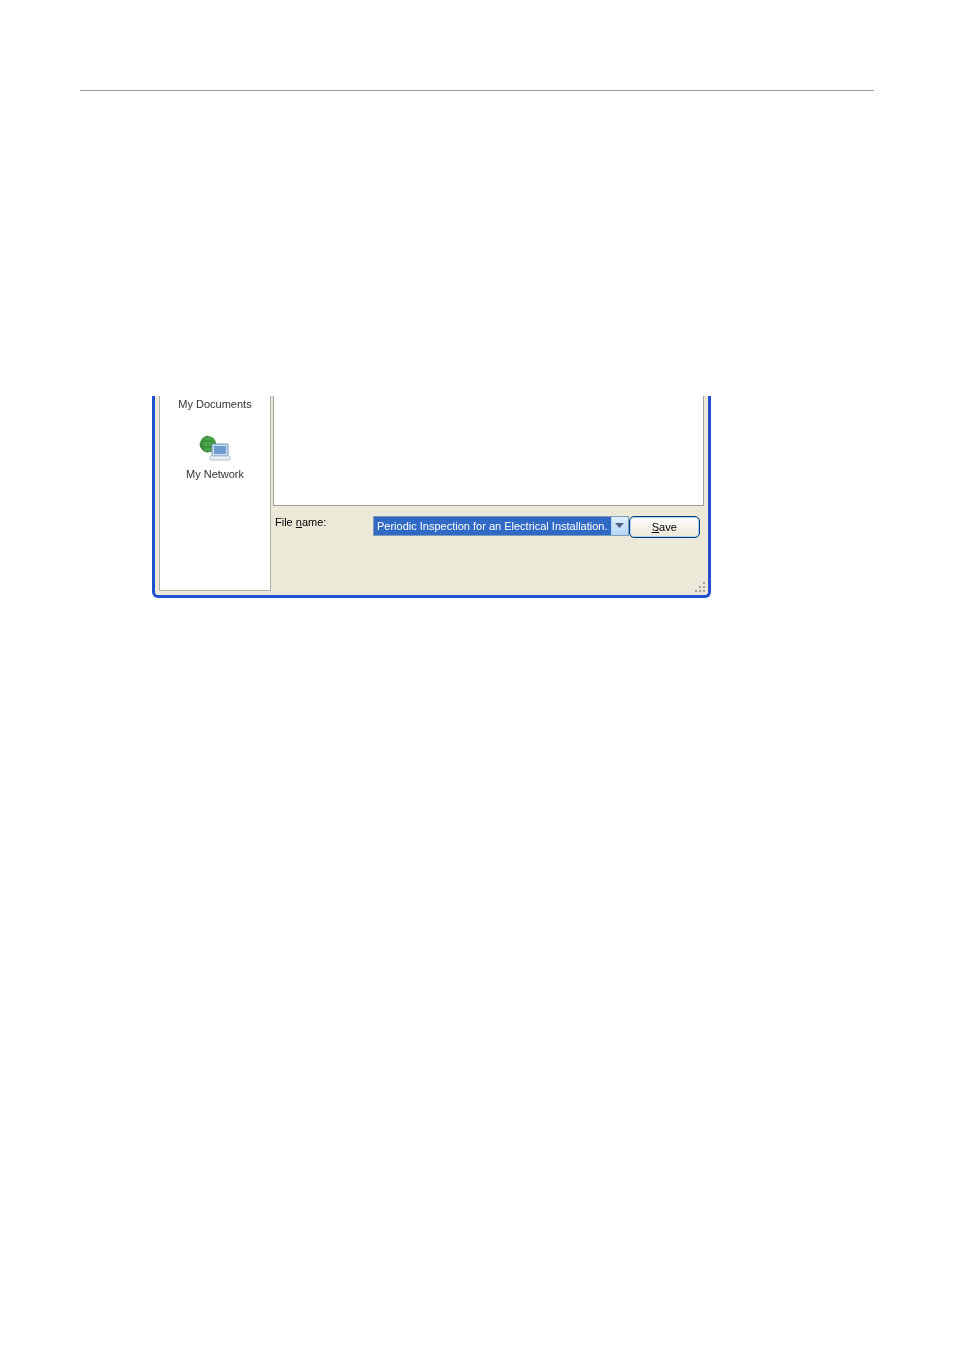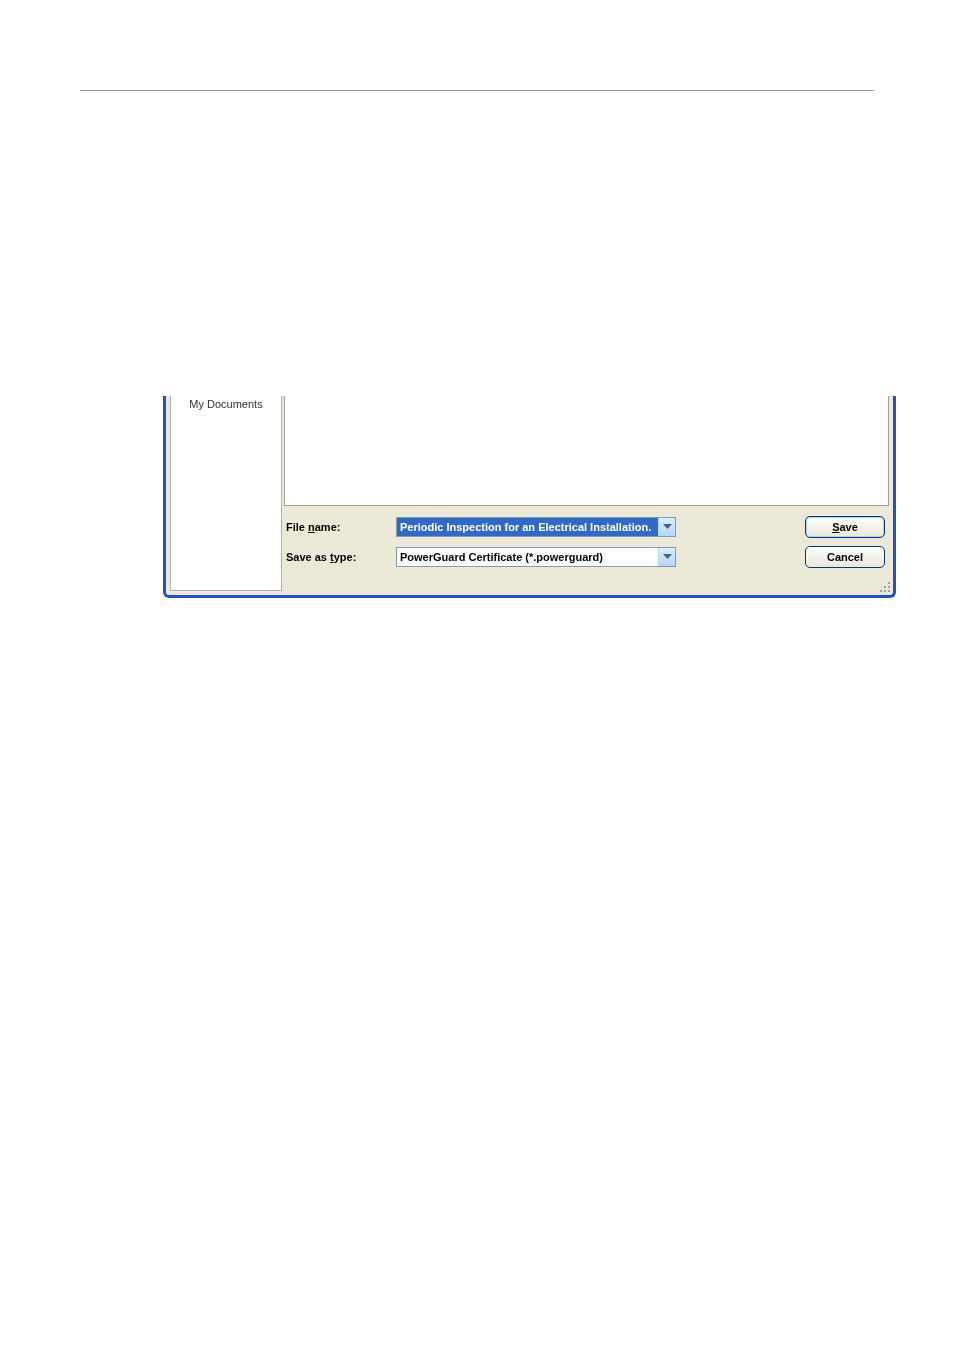--- a/index.html
+++ b/index.html
@@ -16,22 +16,22 @@
       position: absolute;
       top: 90px;
       left: 80px;
       right: 80px;
       height: 1px;
       background: #999;
     }
     .dialog-wrap {
       position: absolute;
       top: 396px;
-      left: 163px;
-      width: 733px;
+      left: 152px;
+      width: 559px;
       height: 202px;
       overflow: hidden;
     }
     .dialog-outer {
       border: 3px solid #2050d0;
       border-top: 0;
       border-radius: 0 0 6px 6px;
       width: 100%;
       height: 100%;
       background: #ece9d8;
@@ -75,23 +75,22 @@
       border-top: 0;
     }
     .formarea {
       position: absolute;
       left: 120px;
       top: 120px;
       right: 8px;
     }
     .form-row {
       display: flex;
-      align-items: center;
+      align-items: flex-start;
       margin-bottom: 8px;
-      font-weight: bold;
     }
     .form-label {
       width: 110px;
       font-size: 11px;
       color: #000;
     }
     .combo {
       display: flex;
       align-items: stretch;
       width: 280px;
@@ -157,20 +156,34 @@
 
 <div class="dialog-wrap">
   <div class="dialog-outer">
 
     <div class="leftbar">
       <div class="place-item" style="padding-top:0">
         <div class="place-label">My Documents</div>
       </div>
 
 
+      <div class="place-item" style="margin-top:14px">
+        <span>
+          <svg width="34" height="30" viewBox="0 0 34 30">
+            <circle cx="10" cy="10" r="8" fill="#4aa34a"></circle>
+            <ellipse cx="10" cy="10" rx="8" ry="3" fill="none" stroke="#2f7a2f" stroke-width="0.8"></ellipse>
+            <path d="M2 10 A8 8 0 0 0 18 10" fill="none" stroke="#2f7a2f" stroke-width="0.8"></path>
+            <path d="M 10 2 A 6 8 0 0 0 10 18" fill="none" stroke="#2f7a2f" stroke-width="0.8"></path>
+            <rect x="14" y="10" width="16" height="12" rx="1" fill="#cfe0f2" stroke="#6a8fb5"></rect>
+            <rect x="16" y="12" width="12" height="8" fill="#6f9cd0"></rect>
+            <rect x="12" y="22" width="20" height="4" fill="#e8eef4" stroke="#b0c0d0" rx="1"></rect>
+          </svg>
+        </span>
+        <div class="place-label">My Network</div>
+      </div>
     </div>
 
     <div class="listarea"></div>
 
     <div class="formarea">
       <div class="form-row">
         <div class="form-label">
           File <span class="underline-accel">n</span>ame:
         </div>
         <div class="combo sel">
@@ -179,36 +192,20 @@
             <svg width="9" height="6" viewBox="0 0 9 6">
                 <path d="M0 0 L9 0 L4.5 5 Z" fill="#4d6185"></path>
               </svg>
           </div>
         </div>
         <div class="btn" style="border:1px solid #003c74; box-shadow: inset 0 0 0 1px #aecff7;">
           <span><span class="underline-accel">S</span><span>ave</span></span>
         </div>
       </div>
 
-      <div class="form-row">
-        <div class="form-label">
-          Save as <span class="underline-accel">t</span>ype:
-        </div>
-        <div class="combo">
-          <div class="combo-inner">PowerGuard Certificate (*.powerguard)</div>
-          <div class="combo-btn">
-            <svg width="9" height="6" viewBox="0 0 9 6">
-                <path d="M0 0 L9 0 L4.5 5 Z" fill="#4d6185"></path>
-              </svg>
-          </div>
-        </div>
-        <div class="btn">
-          <span>Cancel</span>
-        </div>
-      </div>
     </div>
 
     <div class="resize-grip">
       <span style="right:1px;bottom:1px"></span>
       <span style="right:5px;bottom:1px"></span>
       <span style="right:9px;bottom:1px"></span>
       <span style="right:1px;bottom:5px"></span>
       <span style="right:5px;bottom:5px"></span>
       <span style="right:1px;bottom:9px"></span>
     </div>

